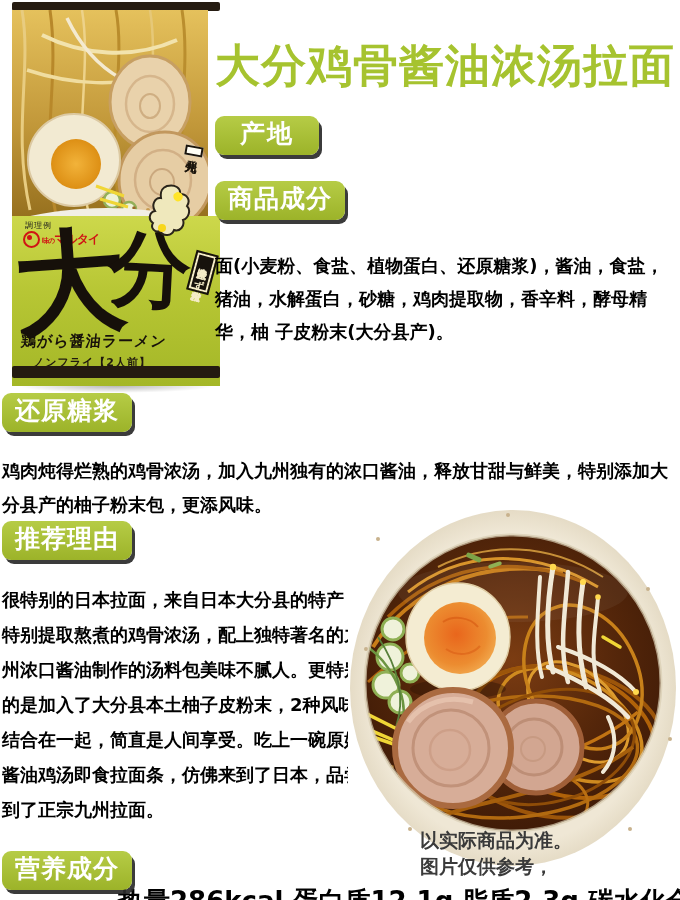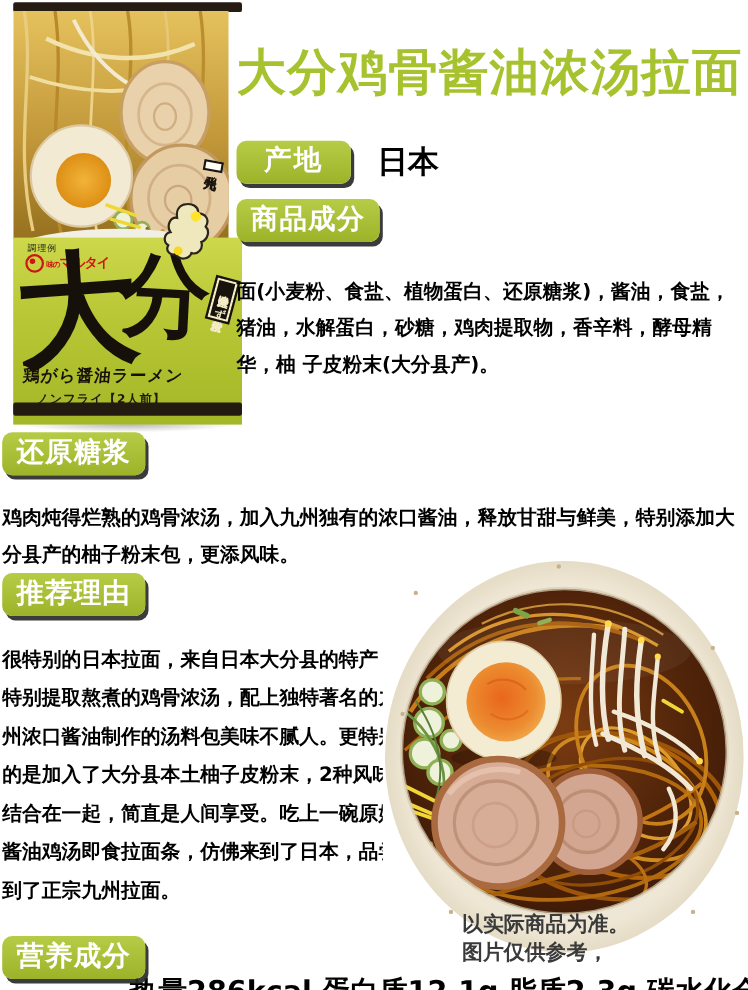--- a/index.html
+++ b/index.html
@@ -164,21 +164,21 @@
   </div>
 
   <div class="pkg-seal bottom"></div>
   <div class="pkg-shadow"></div>
 </div>
 
 <h1 class="main-title">大分鸡骨酱油浓汤拉面</h1>
 
 <div class="spec-row" style="top:73px;">
 </div>
-<div class="spec-row" style="top:128px;">
+<div class="spec-row" style="top:116px;flex-direction:column;">
   <span class="badge wide">产地</span>
   <span class="value">日本</span>
 </div>
 
 <span class="badge b-ing">商品成分</span>
 <p class="para" style="left:215px;top:231px;width:464px;line-height:33px;">面(小麦粉、食盐、植物蛋白、还原糖浆)，酱油，食盐，猪油，水解蛋白，砂糖，鸡肉提取物，香辛料，酵母精华，柚 子皮粉末(大分县产)。</p>
 
 <span class="badge b-feat">还原糖浆</span>
 <p class="para" style="left:2px;top:436px;width:678px;">鸡肉炖得烂熟的鸡骨浓汤，加入九州独有的浓口酱油，释放甘甜与鲜美，特别添加大分县产的柚子粉末包，更添风味。</p>
 

